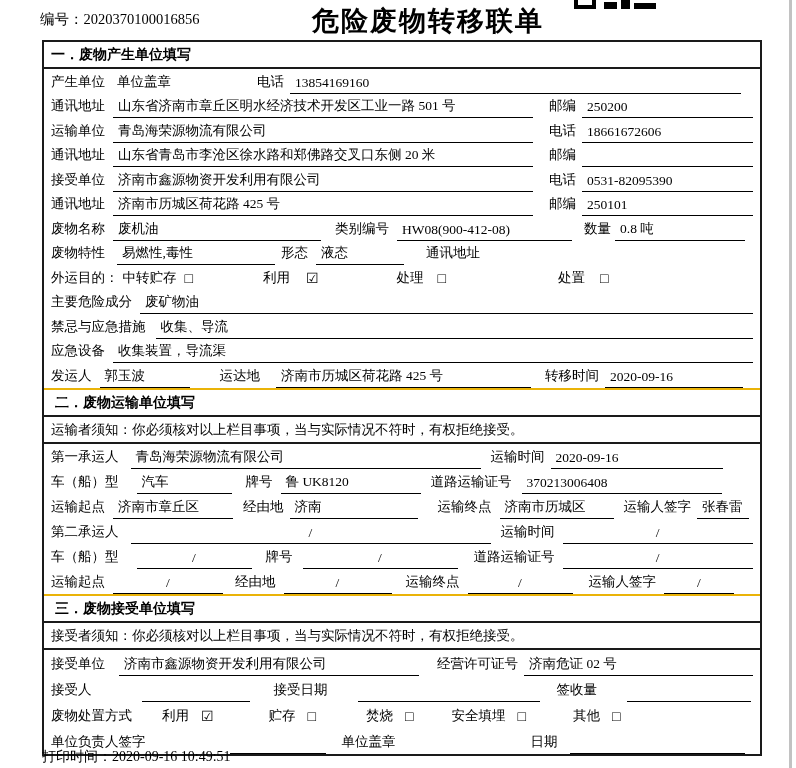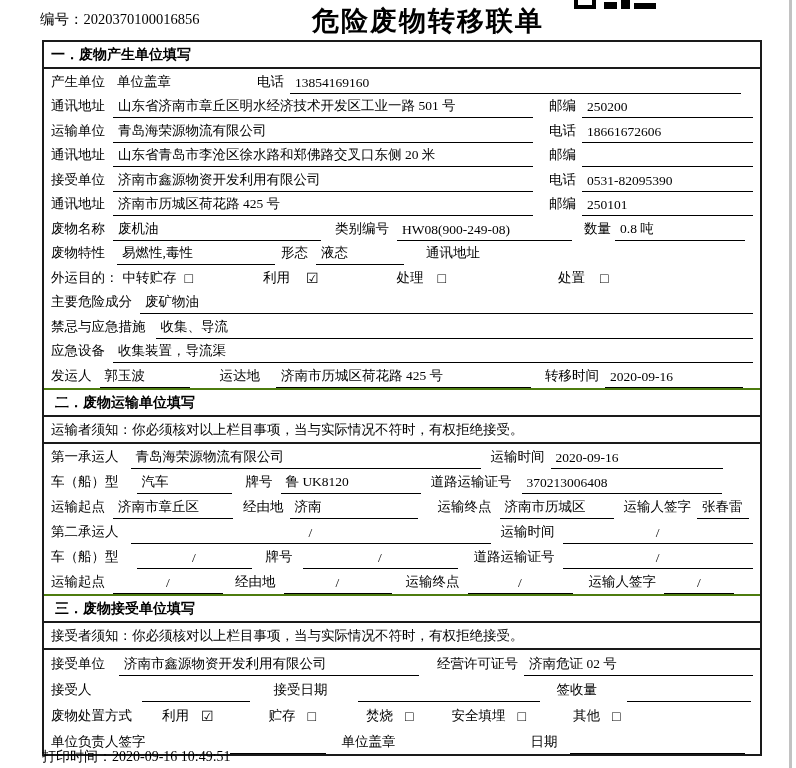--- a/index.html
+++ b/index.html
@@ -12,21 +12,21 @@
   }
   .doc-no { position:absolute; left:40px; top:10px; font-size:14.5px; white-space:nowrap; }
   .title  { position:absolute; left:90px; right:30px; top:3px; text-align:center;
             font-size:27px; font-weight:bold; letter-spacing:2px; white-space:nowrap; }
   .stamp-frag { position:absolute; left:574px; top:0; width:82px; height:9px; }
   .stamp-frag i { position:absolute; background:#000; }
   .win-edge { position:absolute; right:4px; top:0; width:3px; height:768px; background:#c2c2c2; }
 
   .sheet { position:absolute; left:42px; top:40px; width:720px; border:2px solid #1a1a1a; background:#fff; }
   .sec-title { font-weight:bold; font-size:14px; padding:4px 7px 3px; border-bottom:2px solid #1a1a1a; }
-  .sec-title.mid { border-top:2px solid #4d7c0f;padding-left:11px; }
+  .sec-title.mid { border-top:2px solid #eab308;padding-left:11px; }
   .notice { padding:4px 7px 3px; border-bottom:2px solid #1a1a1a; white-space:nowrap; }
 
   .row { display:flex; align-items:flex-end; height:24.5px; padding:0 7px; white-space:nowrap; }
   .s2 .row { height:25px; }
   .s3 .row { height:26px; }
   .lbl { padding-bottom:3px; flex:none; }
   .u { border-bottom:1px solid #000; padding:0 5px 2px; min-height:18px; flex:none; overflow:hidden; }
   .u.fill { flex:1 1 auto; }
   .u.ctr { text-align:center; }
   .cb { padding-bottom:3px; font-size:14px; flex:none; }
@@ -88,21 +88,21 @@
       <span class="lbl">通讯地址</span>
       <span class="u" style="width:420px;margin-left:8px">济南市历城区荷花路 425 号</span>
       <span class="lbl" style="margin-left:16px">邮编</span>
       <span class="u fill" style="margin-left:6px">250101</span>
     </div>
 
     <div class="row">
       <span class="lbl">废物名称</span>
       <span class="u" style="width:208px;margin-left:8px">废机油</span>
       <span class="lbl" style="margin-left:14px">类别编号</span>
-      <span class="u" style="width:175px;margin-left:8px">HW08(900-249-08)</span>
+      <span class="u" style="width:175px;margin-left:8px">HW08(900-412-08)</span>
       <span class="lbl" style="margin-left:12px">数量</span>
       <span class="u fill" style="margin-left:4px;margin-right:8px">0.8 吨</span>
     </div>
 
     <div class="row">
       <span class="lbl">废物特性</span>
       <span class="u" style="width:158px;margin-left:12px">易燃性,毒性</span>
       <span class="lbl" style="margin-left:6px">形态</span>
       <span class="u" style="width:88px;margin-left:8px">液态</span>
       <span class="lbl" style="margin-left:22px">通讯地址</span>

